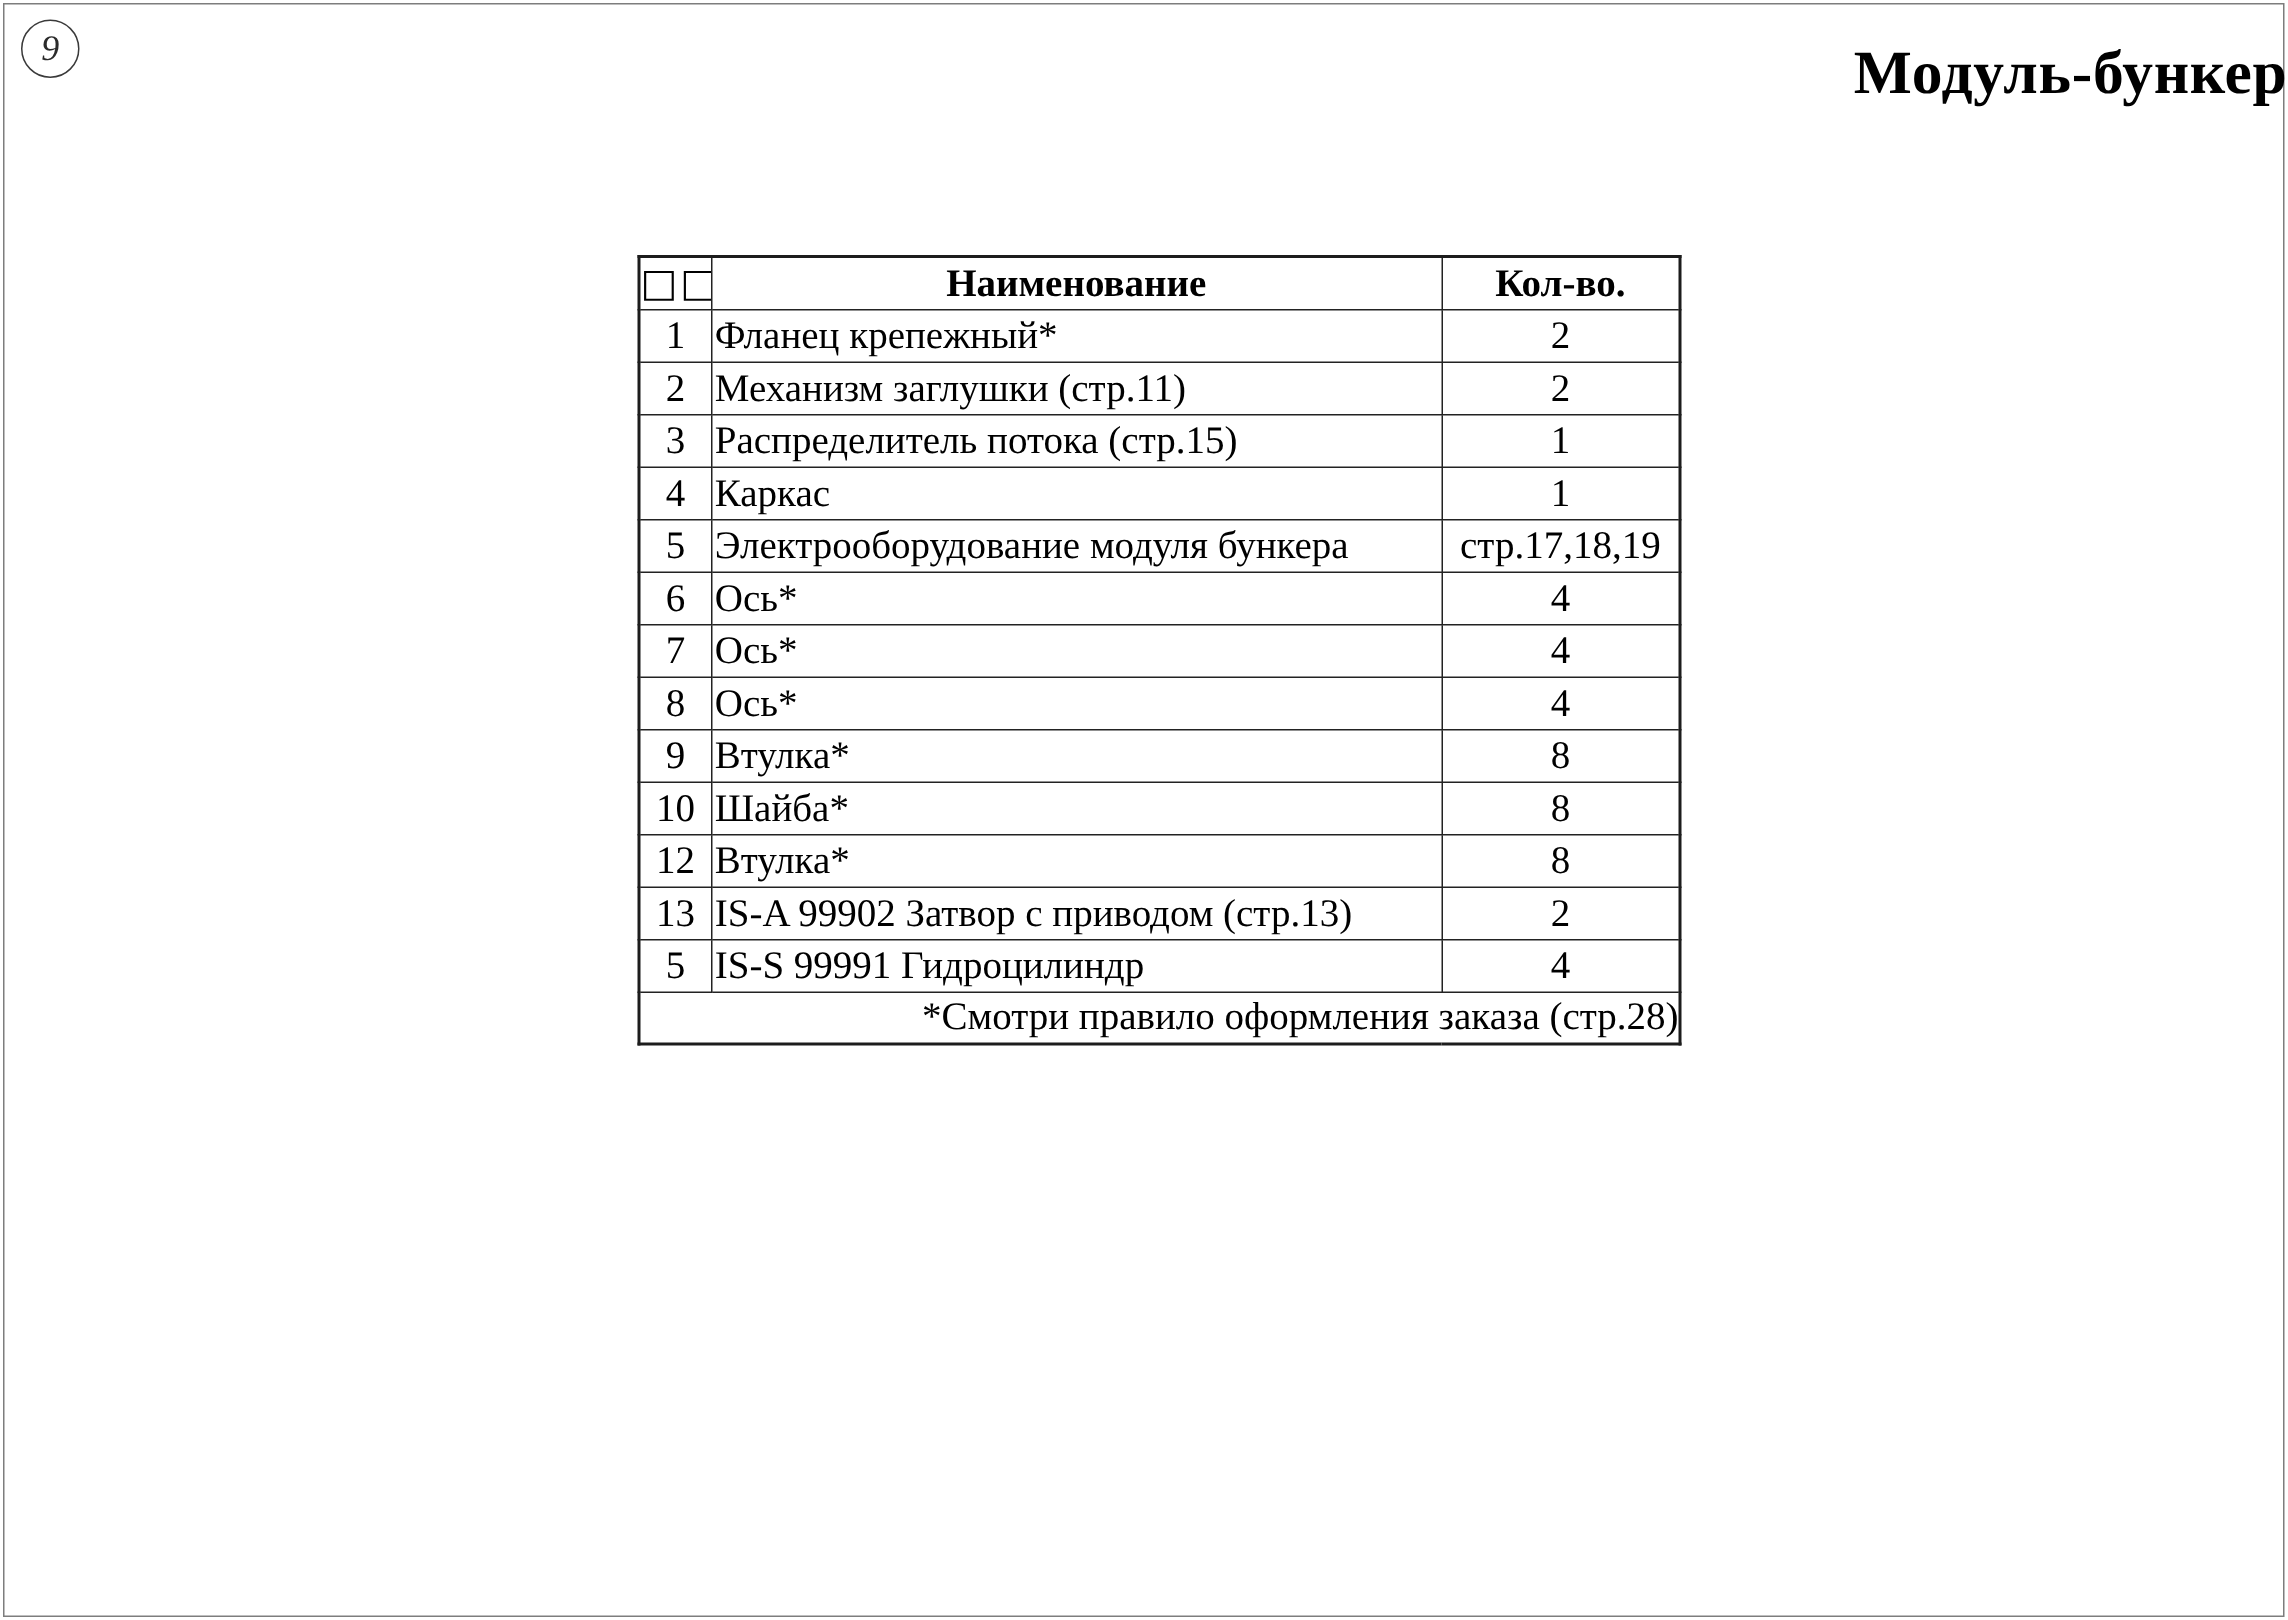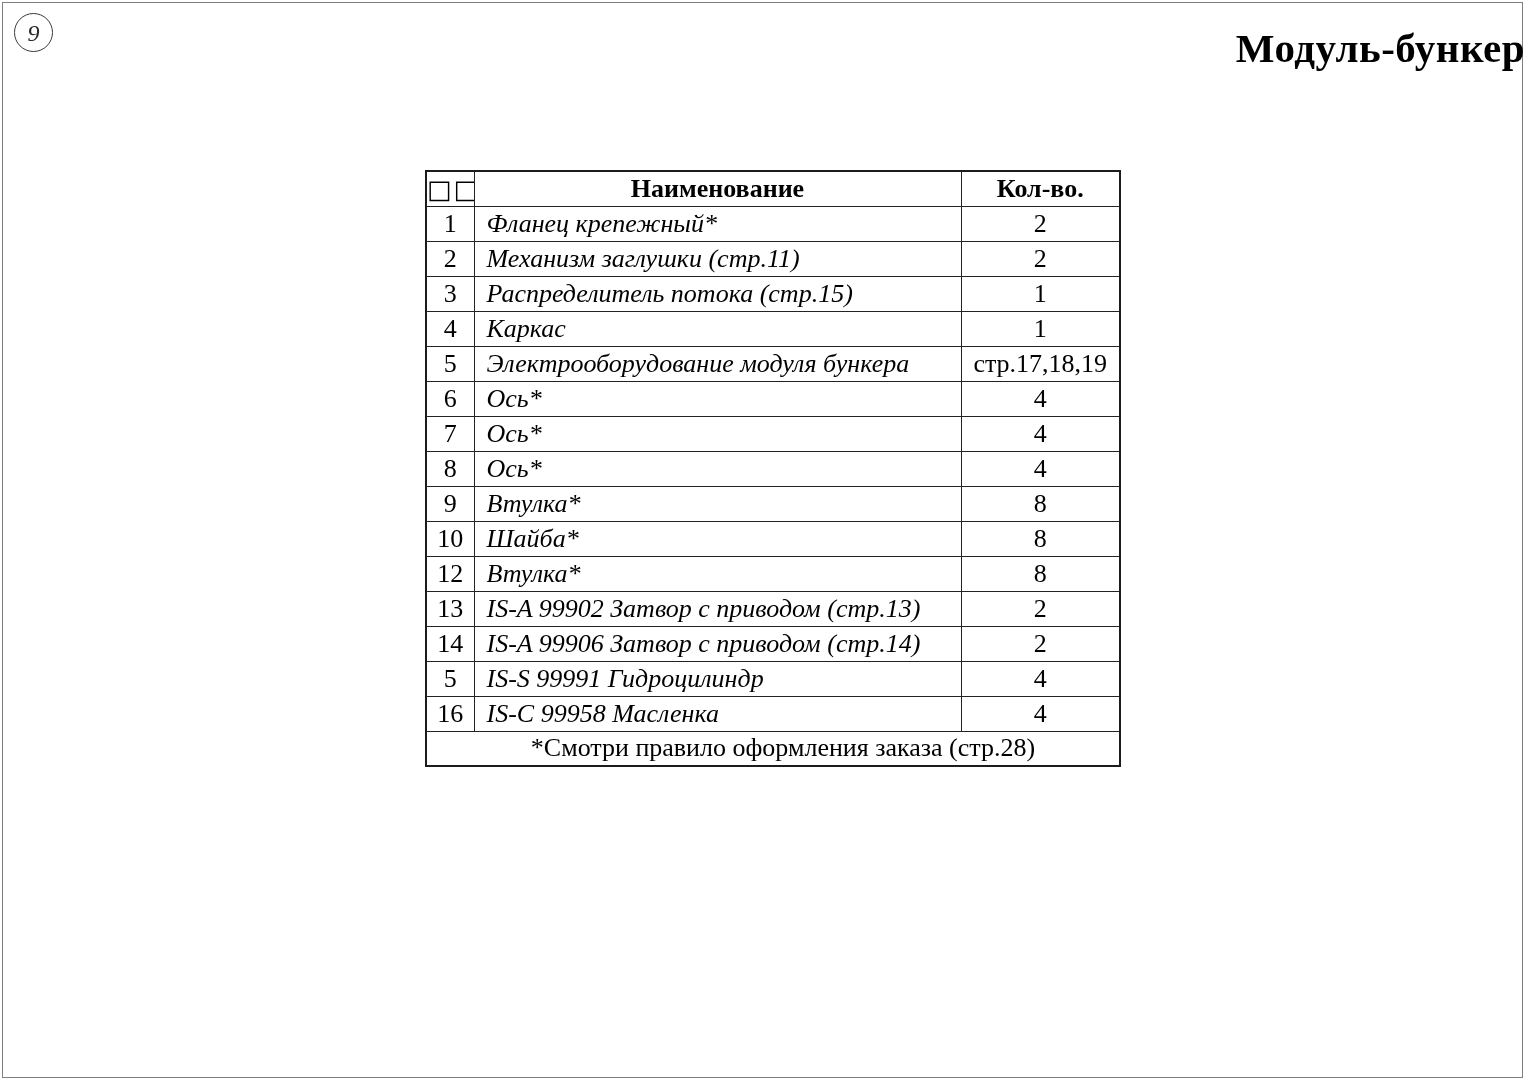--- a/index.html
+++ b/index.html
@@ -55,23 +55,23 @@
     font-weight: normal;
     vertical-align: middle;
     overflow: hidden;
     white-space: nowrap;
   }
   .col-num   { width: 48px; }
   .col-name  { width: 487px; }
   .col-qty   { width: 159px; }
   .parts-table th { font-weight: bold; text-align: center; }
   .cell-num  { text-align: center; font-weight: bold; }
-  .cell-name { text-align: left; padding-left: 12px; font-style: italic; }
+  .cell-name { text-align: left; padding-left: 2px; }
   .cell-qty  { text-align: center; }
-  .cell-footnote { text-align: center; padding-left: 20px; }
+  .cell-footnote { text-align: right; padding-left: 20px; }
   .tofu { letter-spacing: 2px; font-size: 24px; font-family: "DejaVu Sans", sans-serif; font-weight: normal; }
 </style>
 </head>
 <body>
 
 <div class="page-border"></div>
 
 <div class="page-number-circle">
   <span>9</span>
 </div>
@@ -147,32 +147,22 @@
         <td class="cell-num">12</td>
         <td class="cell-name">Втулка*</td>
         <td class="cell-qty">8</td>
       </tr>
       <tr>
         <td class="cell-num">13</td>
         <td class="cell-name">IS-A 99902 Затвор с приводом (стр.13)</td>
         <td class="cell-qty">2</td>
       </tr>
       <tr>
-        <td class="cell-num">14</td>
-        <td class="cell-name">IS-A 99906 Затвор с приводом (стр.14)</td>
-        <td class="cell-qty">2</td>
-      </tr>
-      <tr>
         <td class="cell-num">5</td>
         <td class="cell-name">IS-S 99991 Гидроцилиндр</td>
-        <td class="cell-qty">4</td>
-      </tr>
-      <tr>
-        <td class="cell-num">16</td>
-        <td class="cell-name">IS-C 99958 Масленка</td>
         <td class="cell-qty">4</td>
       </tr>
     </tbody>
   <tfoot>
     <tr>
       <td class="cell-footnote" colspan="3">*Смотри правило оформления заказа (стр.28)</td>
     </tr>
   </tfoot>
 </table>
 

